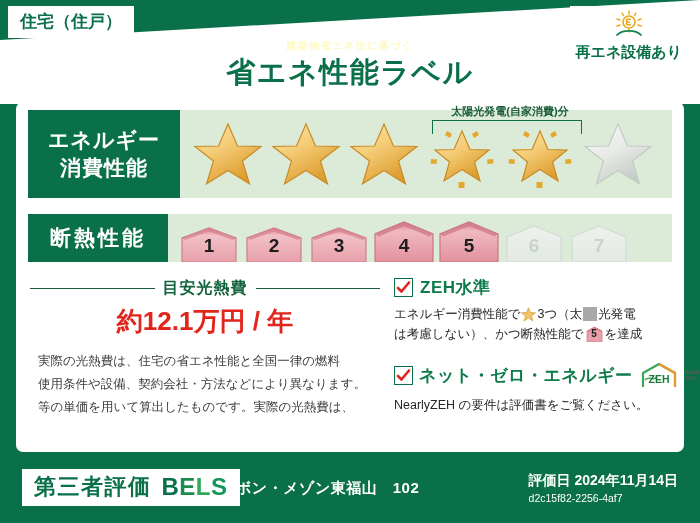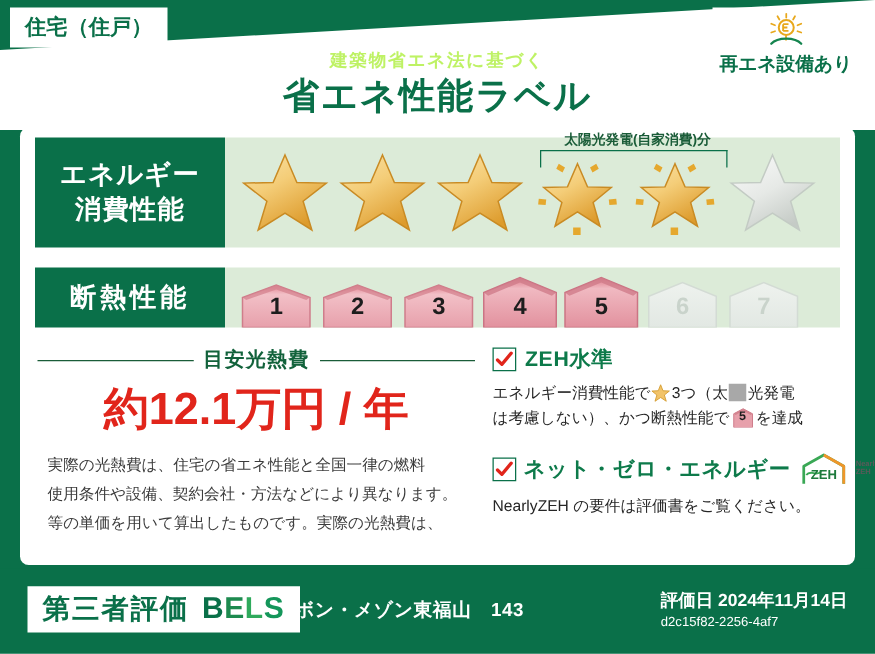--- a/index.html
+++ b/index.html
@@ -70,22 +70,22 @@
   .sun-icon { width: 30px; height: 28px; display:block; }
 
   .title-block {
     position: absolute;
     left: 0; top: 40px;
     width: 700px;
     text-align: center;
     z-index: 5;
   }
   .title-small {
-    color: #bef264;
-    font-size: 14px;
+    color: #fef9c3;
+    font-size: 10px;
     font-weight: bold;
     letter-spacing: 1.5px;
     line-height: 1.2;
   }
   .title-large {
     color: #0a7049;
     font-size: 29px;
     font-weight: bold;
     letter-spacing: 1.5px;
     line-height: 1.25;
@@ -122,21 +122,21 @@
     box-sizing: border-box;
     flex: none;
   }
   .perf-row.energy .perf-label {
     width: 152px;
     font-size: 21px;
     letter-spacing: 1px;
     line-height: 1.35;
   }
   .perf-row.insul .perf-label {
-    width: 152px;
+    width: 140px;
     font-size: 21px;
     letter-spacing: 3px;
   }
 
   .perf-value {
     flex: 1;
     background: #dcebd8;
     position: relative;
     box-sizing: border-box;
   }
@@ -228,21 +228,21 @@
     font-weight: bold;
     font-size: 16px;
     letter-spacing: 1px;
     white-space: nowrap;
   }
   .cost-amount {
     margin-top: 8px;
     text-align: center;
     color: #e1251b;
     font-weight: bold;
-    font-size: 36px;
+    font-size: 26px;
     letter-spacing: 0px;
     line-height: 1.1;
   }
   .cost-note {
     margin-top: 14px;
     color: #3c3c3c;
     font-size: 12.5px;
     line-height: 1.85;
     text-align: left;
     padding-left: 8px;
@@ -646,20 +646,20 @@
 
   </div>
 
   <div class="bottom-bar">
     <div class="bels-box">
       <span class="bels-3rd">第三者評価</span>
       <span class="bels-mark">
         <span class="b1">B</span><span class="b2">E</span><span class="b3">L</span><span class="b4">S</span>
       </span>
     </div>
-    <div class="building-name">ボン・メゾン東福山　143</div>
+    <div class="building-name">ボン・メゾン東福山　102</div>
     <div class="eval-info">
       <div class="eval-date">評価日 2024年11月14日</div>
       <div class="eval-id">d2c15f82-2256-4af7</div>
     </div>
   </div>
 
 </div>
 
 </body></html>

